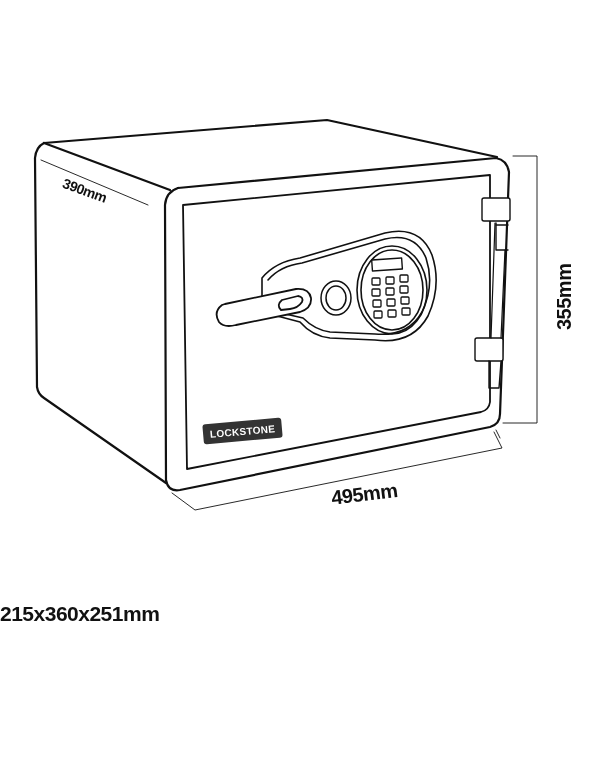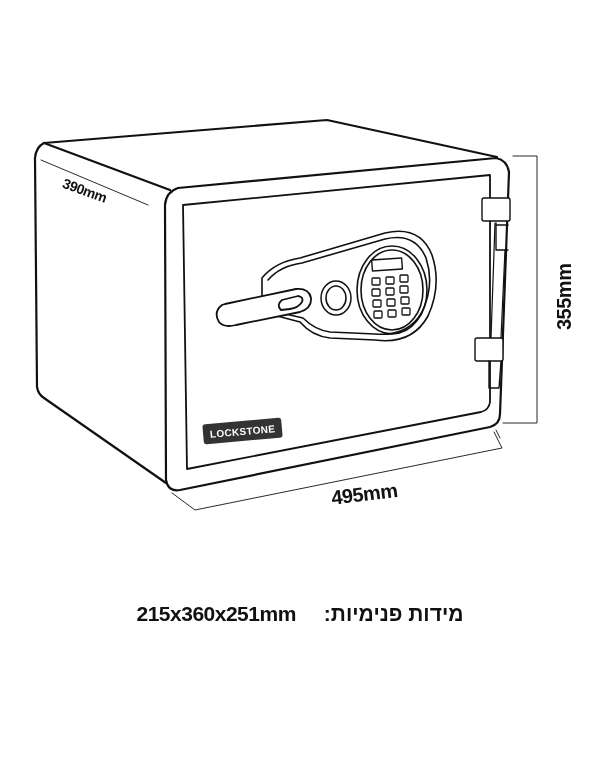--- a/index.html
+++ b/index.html
@@ -19,21 +19,21 @@
     #brand-plate {
       position: absolute; left: 203px; top: 421px; width: 79px; height: 20px;
       background: #333333; border-radius: 3px; color: #ffffff;
       font-size: 10px; font-weight: bold; letter-spacing: 0.3px;
       display: flex; align-items: center; justify-content: center;
       transform: rotate(-5deg);
     }
     #internal-dims {
       position: absolute; left: 0; top: 602px; width: 600px;
       display: flex; justify-content: center; align-items: baseline; gap: 28px;
-      font-weight: bold; color: #111111; font-size: 21px;
+      font-weight: bold; color: #111111; font-size: 21px; flex-direction: column;
     }
     #internal-dims .value { letter-spacing: -0.5px; }
     #internal-dims .label { direction: rtl; }
   </style>
 </head>
 <body>
 
 <svg id="canvas" viewBox="0 0 600 776" width="600" height="776">
   <g fill="none" stroke="#111" stroke-linecap="round" stroke-linejoin="round">
 
@@ -104,14 +104,13 @@
 </svg>
 
 <div id="brand-plate">LOCKSTONE</div>
 
 <div id="lbl-depth" class="dim-label">390mm</div>
 <div id="lbl-width" class="dim-label">495mm</div>
 <div id="lbl-height" class="dim-label">355mm</div>
 
 <div id="internal-dims">
   <span class="value">215x360x251mm</span>
-  <span class="label">מידות פנימיות:</span>
 </div>
 
 </body></html>

